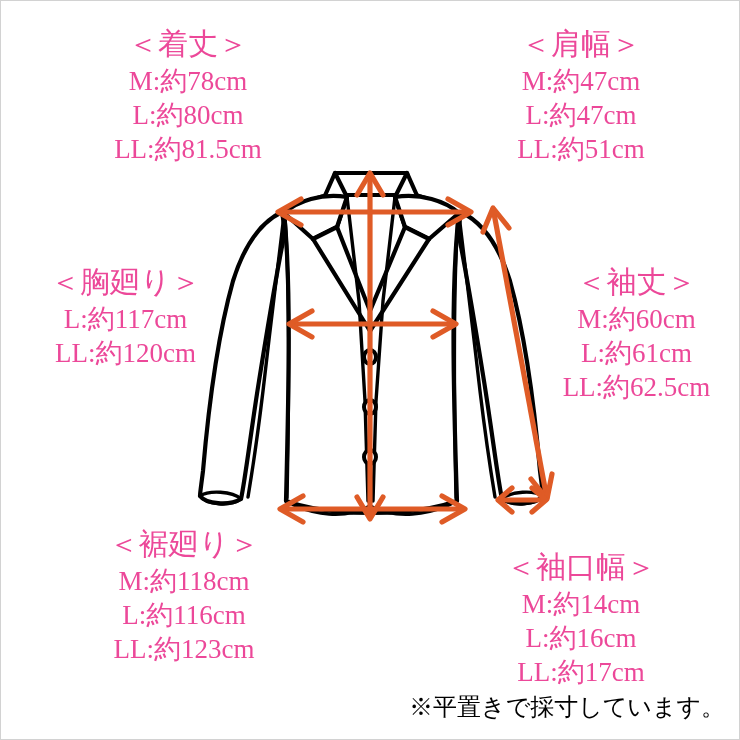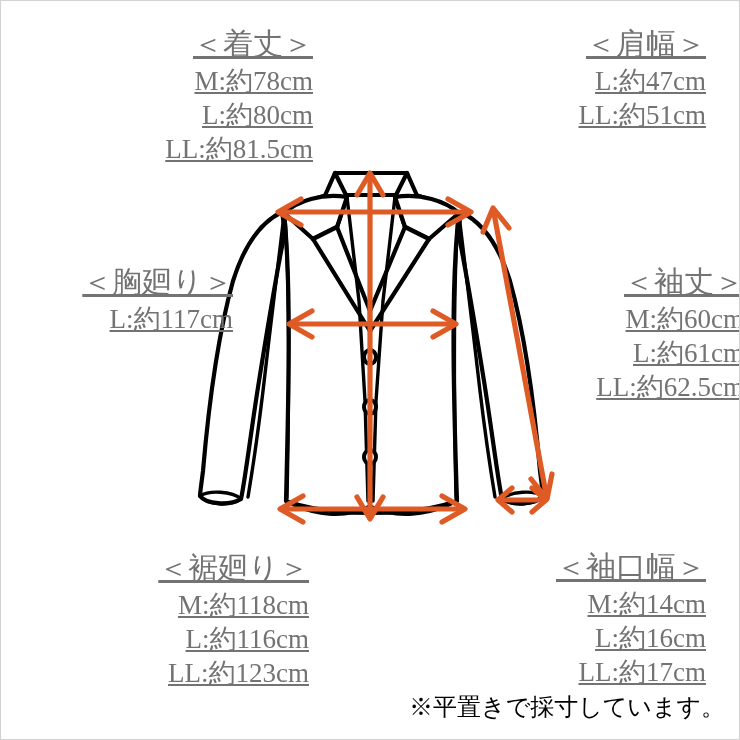--- a/index.html
+++ b/index.html
@@ -15,44 +15,43 @@
     position: relative;
     width: 740px;
     height: 740px;
     background: #ffffff;
     box-sizing: border-box;
     border: 1px solid #d2d2d2;
     overflow: hidden;
   }
   .label-group {
     position: absolute;
-    text-align: right;
-    color: #737373;
+    text-align: center;
+    color: #ec4899;
     line-height: 1.0;
     white-space: nowrap;
-    text-decoration: underline;
   }
   .grp-title {
     font-size: 30px;
     letter-spacing: 0px;
     margin-bottom: 9px;
     font-weight: 400;
   }
   .grp-row {
     font-size: 27px;
     margin-bottom: 7px;
     font-weight: 400;
   }
 
   
   #group-length   { left: 62px;  top: 28px;  width: 250px; }
   #group-shoulder { left: 455px; top: 28px;  width: 250px; }
   #group-chest    { left: 17px;   top: 266px; width: 215px; }
   #group-sleeve   { left: 528px; top: 266px; width: 215px; }
-  #group-hem      { left: 58px;  top: 552px; width: 250px; }
+  #group-hem      { left: 58px;  top: 528px; width: 250px; }
   #group-cuff     { left: 455px; top: 528px; width: 250px; margin-top: 23px; }
 
   #footnote {
     position: absolute;
     right: 14px;
     bottom: 16px;
     font-size: 24px;
     color: #000;
     white-space: nowrap;
   }
@@ -199,27 +198,29 @@
 
   <div class="label-group" id="group-length">
     <div class="grp-title">＜着丈＞</div>
     <div class="grp-row">M:約78cm</div>
     <div class="grp-row">L:約80cm</div>
     <div class="grp-row">LL:約81.5cm</div>
   </div>
 
   <div class="label-group" id="group-shoulder">
     <div class="grp-title">＜肩幅＞</div>
+    <div class="grp-row">M:約47cm</div>
     <div class="grp-row">L:約47cm</div>
     <div class="grp-row">LL:約51cm</div>
   </div>
 
   <div class="label-group" id="group-chest">
     <div class="grp-title">＜胸廻り＞</div>
     <div class="grp-row">L:約117cm</div>
+    <div class="grp-row">LL:約120cm</div>
   </div>
 
   <div class="label-group" id="group-sleeve">
     <div class="grp-title">＜袖丈＞</div>
     <div class="grp-row">M:約60cm</div>
     <div class="grp-row">L:約61cm</div>
     <div class="grp-row">LL:約62.5cm</div>
   </div>
 
   <div class="label-group" id="group-hem">

